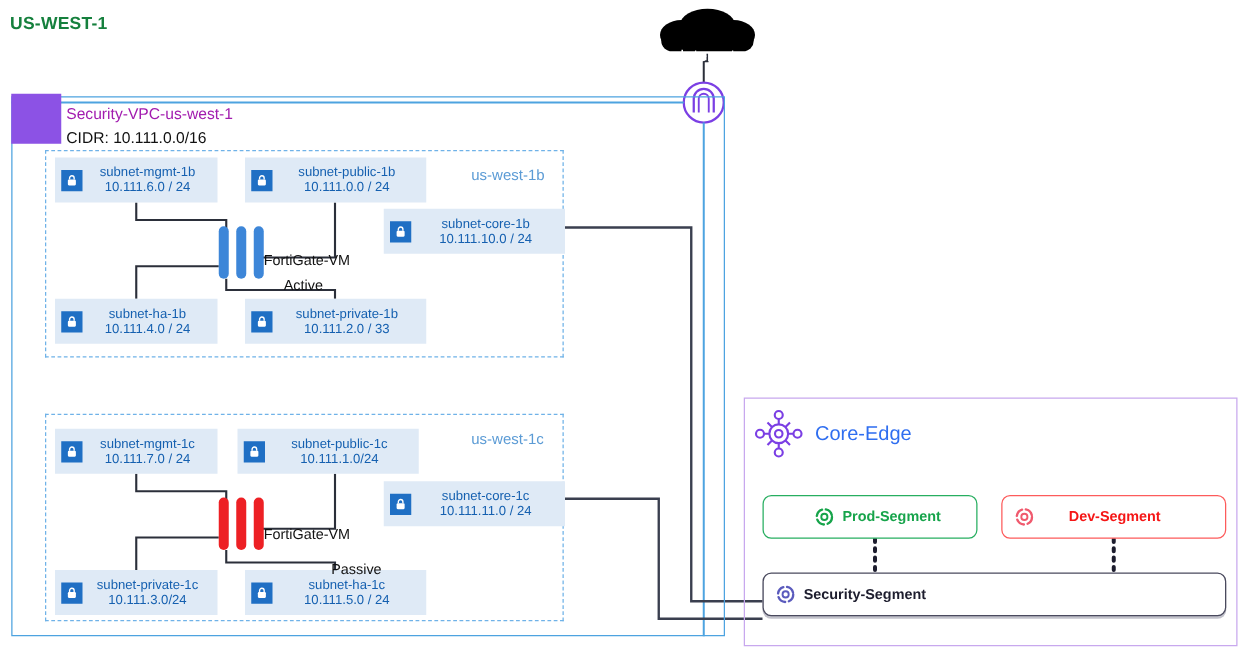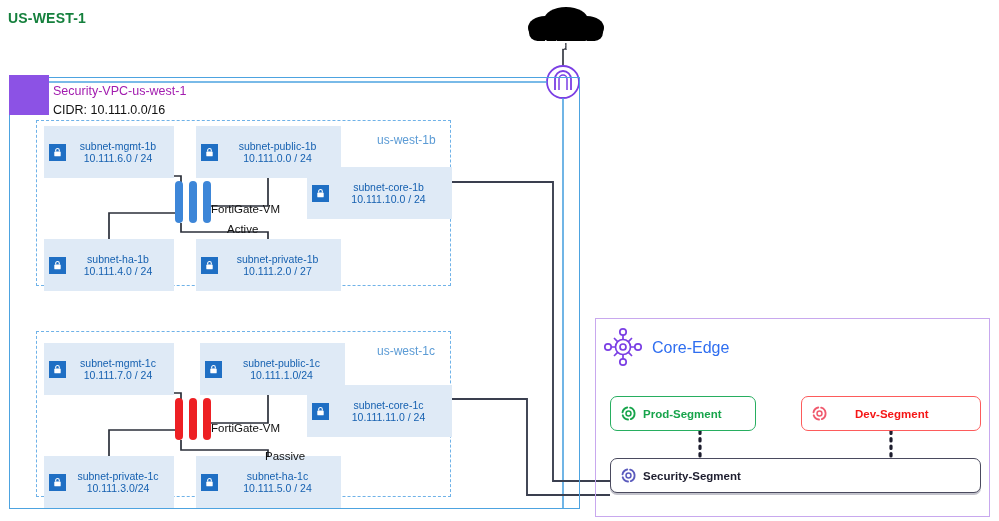--- a/index.html
+++ b/index.html
@@ -34,42 +34,42 @@
     border:1.6px dashed #6fb2e8;box-sizing:border-box;background:transparent;
   }
   #az-1b{left:36px;top:120px;width:415px;height:166px;}
   #az-1c{left:36px;top:331px;width:415px;height:166px;}
   .az-label{font-size:12px;color:#5b9bd5;}
   #az-1b-label{left:377px;top:133px;}
   #az-1c-label{left:377px;top:344px;}
 
   
   .subnet{
-    height:52px;background:#dfeaf6;display:flex;align-items:center;
+    height:36px;background:#dfeaf6;display:flex;align-items:center;
     box-sizing:border-box;
   }
   .subnet .lockbox{
     width:17px;height:17px;margin-left:5px;flex:0 0 auto;
     background:#1f6fc4;display:flex;align-items:center;justify-content:center;
   }
   .subnet .stxt{
     flex:1 1 auto;text-align:center;line-height:1.18;
     font-size:10.5px;color:#1560b0;padding-right:4px;
   }
   .subnet .stxt b{font-weight:normal;display:block;}
 
   
   #sn-mgmt-1b   {left:44px; top:126px; width:130px;}
   #sn-public-1b {left:196px;top:126px; width:145px;}
   #sn-core-1b   {left:307px;top:167px; width:145px;}
   #sn-ha-1b     {left:44px; top:239px; width:130px;}
   #sn-private-1b{left:196px;top:239px; width:145px;}
   
   #sn-mgmt-1c   {left:44px; top:343px; width:130px;}
-  #sn-public-1c {left:200px;top:343px; width:145px;}
+  #sn-public-1c {left:190px;top:343px; width:145px;}
   #sn-core-1c   {left:307px;top:385px; width:145px;}
   #sn-private-1c{left:44px; top:456px; width:130px;}
   #sn-ha-1c     {left:196px;top:456px; width:145px;}
 
   
   .fg-bars{display:flex;gap:6px;align-items:center;}
   .fg-bars i{display:block;width:8px;height:42px;border-radius:4px;}
   #fg-1b{left:175px;top:181px;}
   #fg-1b i{background:#3d86d8;}
   #fg-1c{left:175px;top:398px;}
@@ -92,21 +92,21 @@
     left:595px;top:318px;width:395px;height:199px;
     border:1.5px solid #c8a8ee;box-sizing:border-box;background:transparent;
   }
   #core-edge-title{left:652px;top:339px;font-size:16px;color:#2f6ef0;}
 
   .seg{
     height:35px;border-radius:7px;box-sizing:border-box;background:#ffffff;
     display:flex;align-items:center;
   }
   .seg .segtxt{font-size:11.5px;font-weight:bold;margin-left:5px;}
-  #seg-prod{left:610px;top:396px;width:146px;border:1.4px solid #27ae60;}
+  #seg-prod{left:610px;top:396px;width:172px;border:1.4px solid #27ae60;padding-left:31px;}
   #seg-prod .segtxt{color:#17a44b;}
   #seg-dev{left:801px;top:396px;width:180px;border:1.4px solid #fd5b5b;}
   #seg-dev .segtxt{color:#f51616;}
   #seg-security{
     left:610px;top:458px;width:371px;border:1.4px solid #4a4a5e;
     box-shadow:0 2px 0 rgba(120,120,140,.45);
   }
   #seg-security .segtxt{color:#1d1d2e;}
   .seg .segicon{margin-left:8px;flex:0 0 auto;display:flex;}
 </style>
@@ -240,21 +240,21 @@
 
 <div class="abs subnet" id="sn-private-1b">
   <span class="lockbox">
     <svg width="11" height="11" viewBox="0 0 12 12">
         <rect x="2.5" y="5" width="7" height="5.2" rx="1" fill="#fff"></rect>
         <path d="M4,5 V3.7 a2,2 0 0 1 4,0 V5" fill="none" stroke="#fff" stroke-width="1.2"></path>
       </svg>
   </span>
   <span class="stxt">
     <b>subnet-private-1b</b>
-    <b>10.111.2.0 / 27</b>
+    <b>10.111.2.0 / 33</b>
   </span>
 </div>
 
 <div class="abs subnet" id="sn-mgmt-1c">
   <span class="lockbox">
     <svg width="11" height="11" viewBox="0 0 12 12">
         <rect x="2.5" y="5" width="7" height="5.2" rx="1" fill="#fff"></rect>
         <path d="M4,5 V3.7 a2,2 0 0 1 4,0 V5" fill="none" stroke="#fff" stroke-width="1.2"></path>
       </svg>
   </span>

